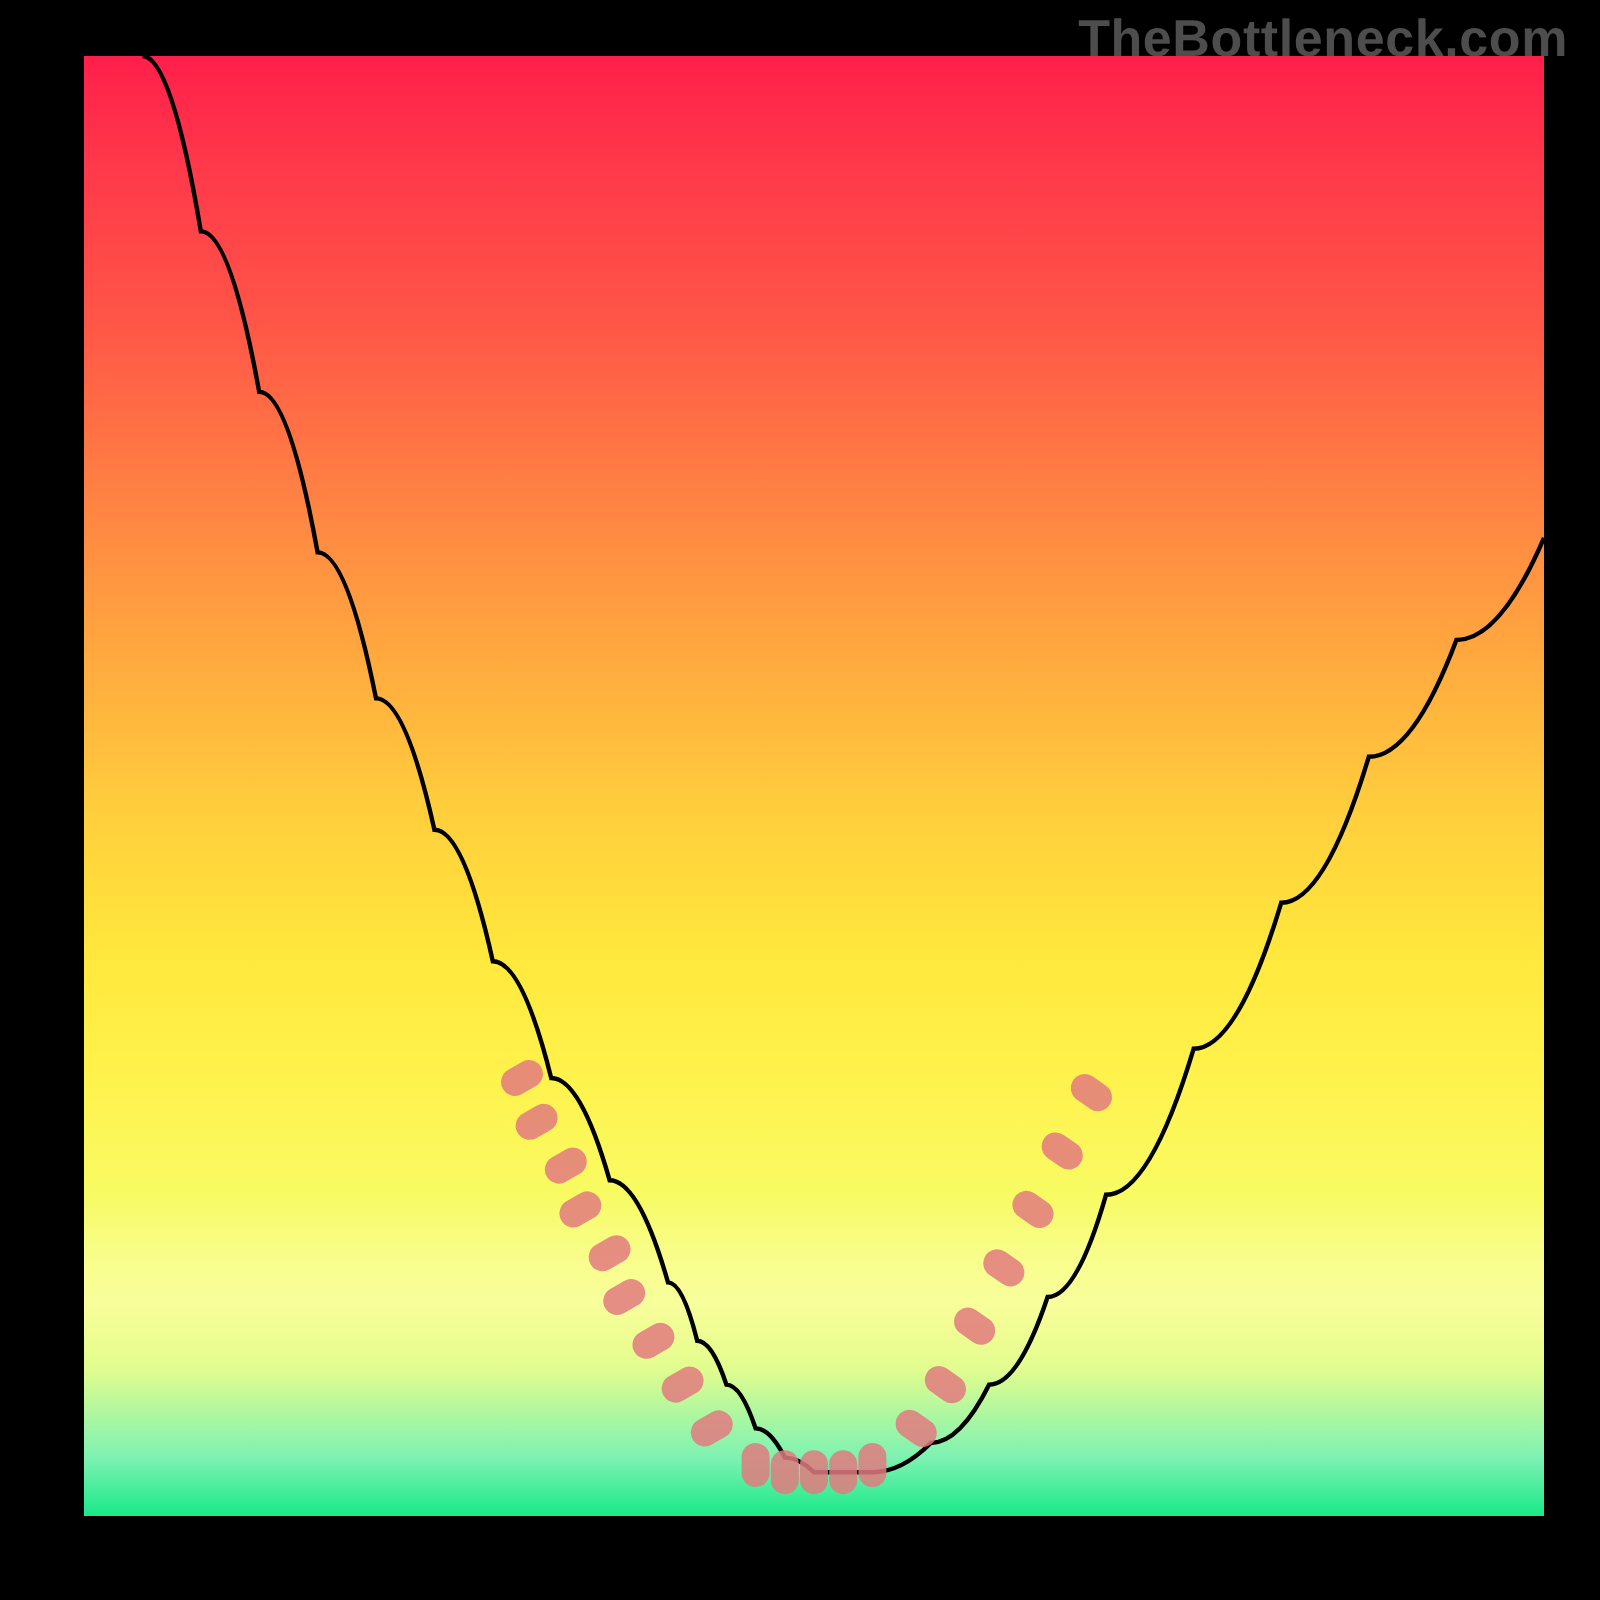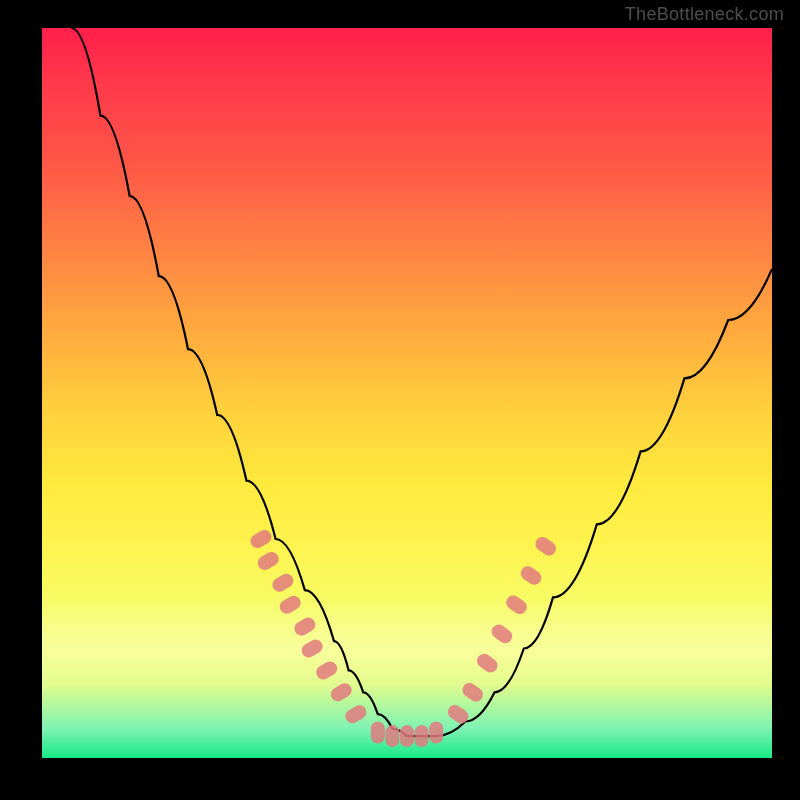--- a/index.html
+++ b/index.html
@@ -50,22 +50,22 @@
       rgba(255,255,180,0.55) 60%,
       rgba(255,255,200,0) 100%
     );
     pointer-events: none;
   }
   .watermark {
     position: absolute;
     top: 4px;
     right: 16px;
     color: #4d4d4d;
-    font-size: 18px;
-    font-weight: 400;
+    font-size: 26px;
+    font-weight: 700;
     letter-spacing: 0.3px;
   }
   svg.curve {
     position: absolute;
     left: 0; top: 0;
     width: 730px; height: 730px;
     overflow: visible;
   }
   .curve-line {
     fill: none;

